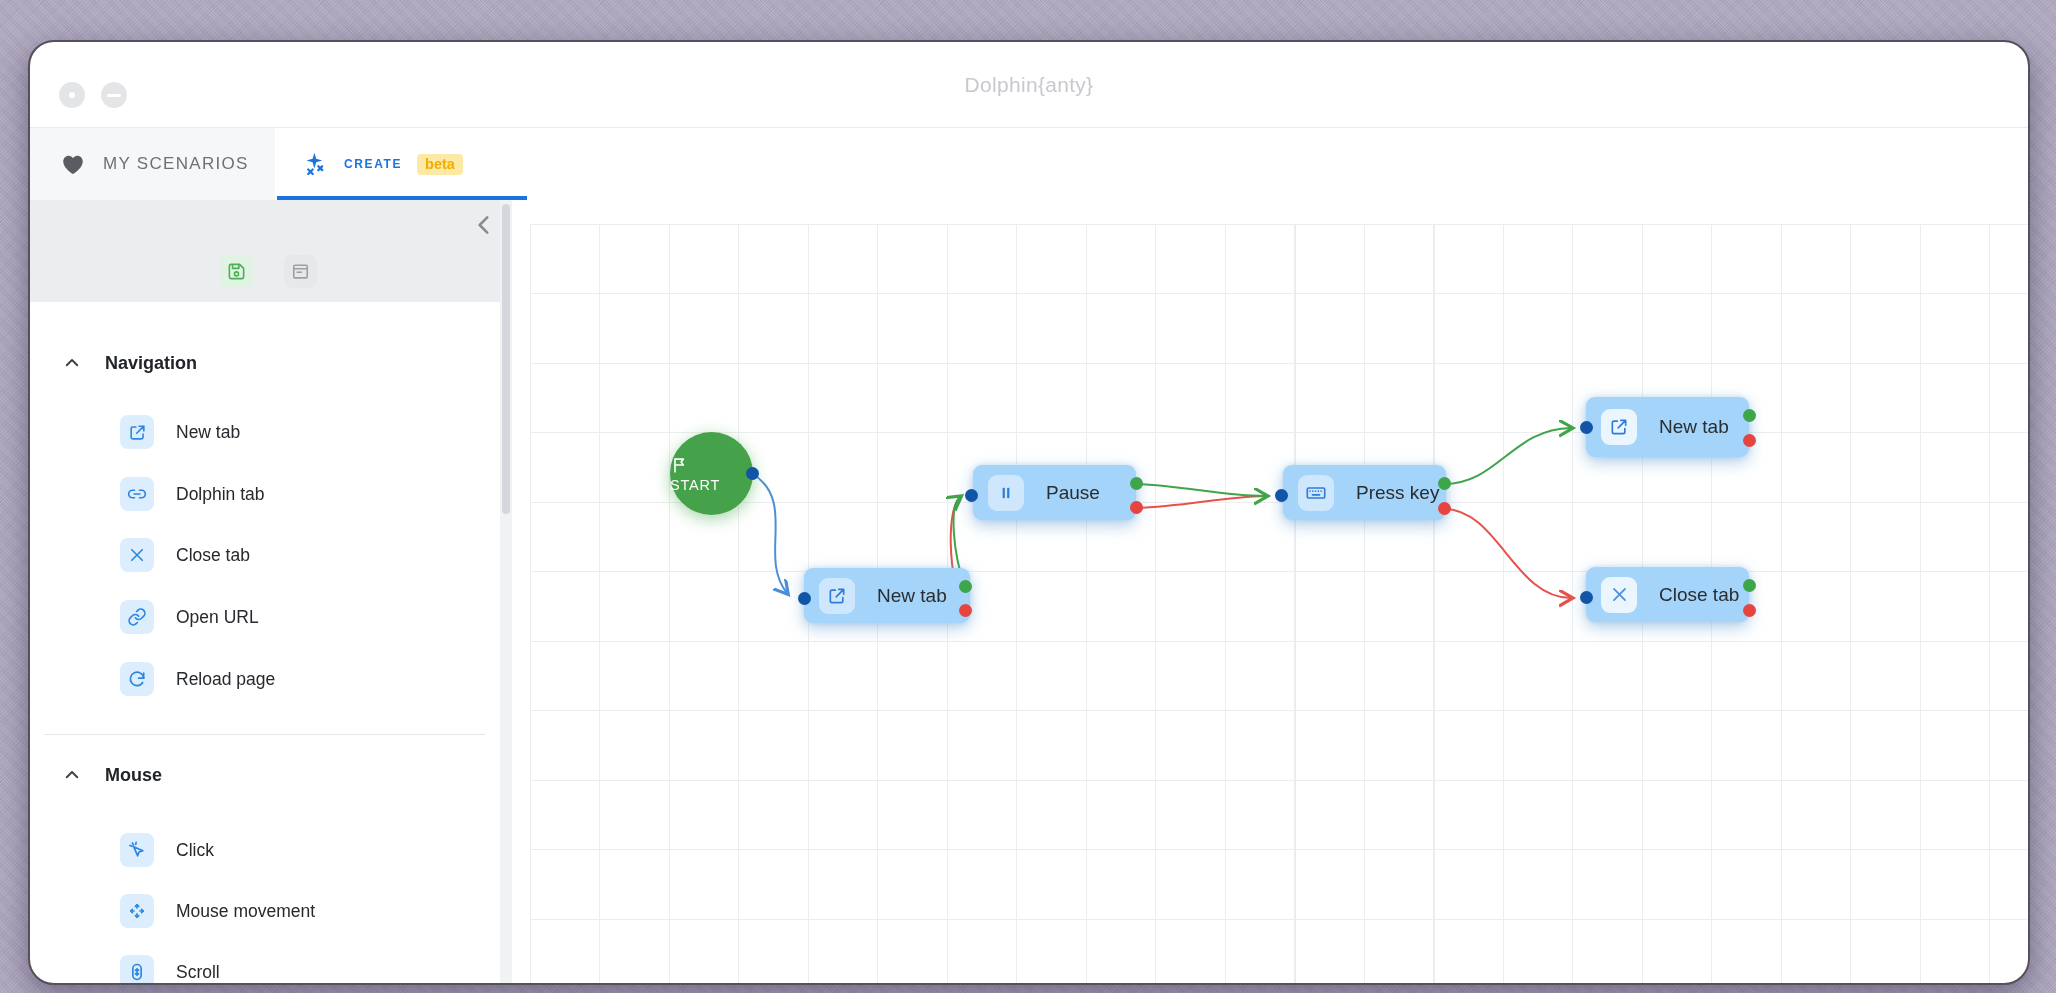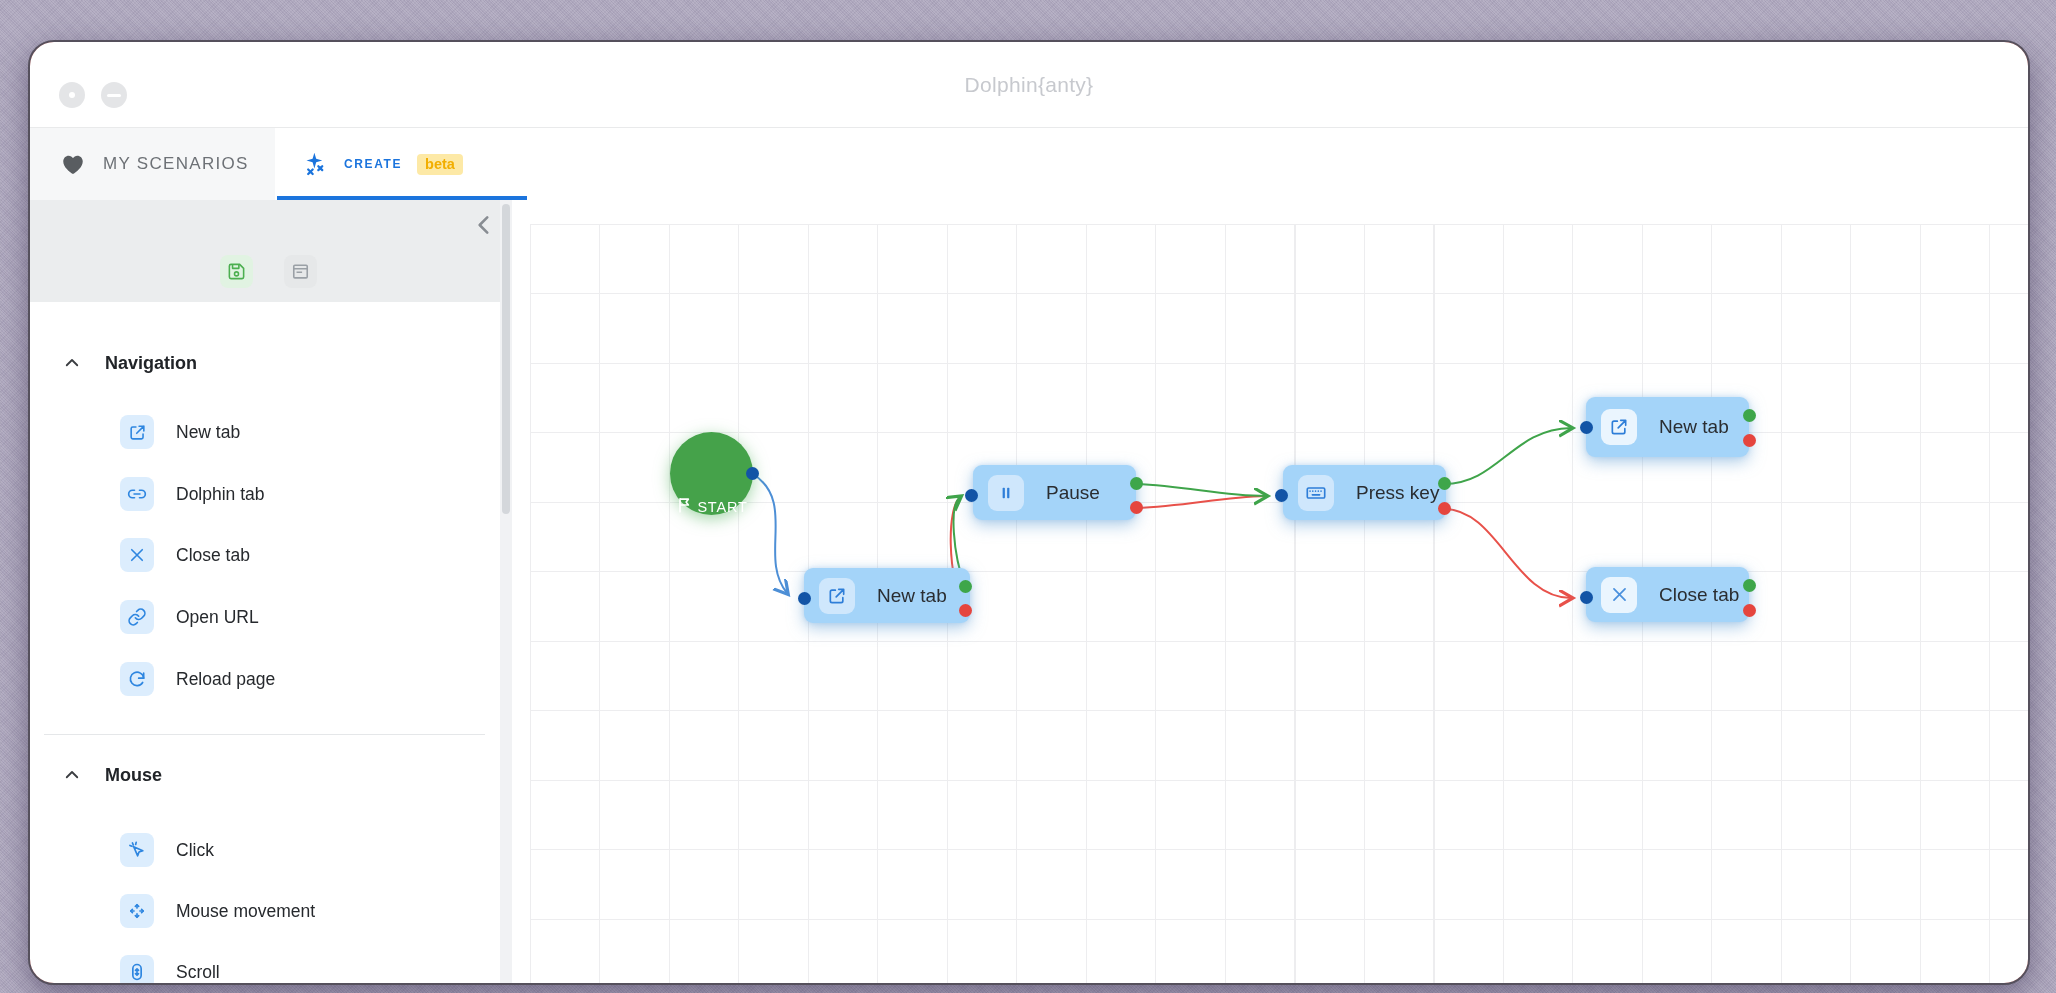--- a/index.html
+++ b/index.html
@@ -84,21 +84,21 @@
   .node { position:absolute; height:55px; border-radius:9px; background:#a4d4f9;
     box-shadow:0 5px 16px rgba(110,165,215,.55), 0 0 5px rgba(135,185,235,.35);
     display:flex; align-items:center; cursor:grab; }
   .node .nicon { width:36px; height:36px; border-radius:9px; margin-left:15px;
     display:flex; align-items:center; justify-content:center; background:#cfe7fc; }
   .node .nicon.bright { background:#eaf5fe; }
   .node .nlabel { font-size:19px; color:#2a2d31; margin-left:22px; }
   .start-node { position:absolute; left:158px; top:232px; width:83px; height:83px;
     border-radius:50%; background:#45a24a; cursor:grab;
     box-shadow:0 4px 16px rgba(90,180,100,.55);
-    display:flex; align-items:flex-end; justify-content:center; gap:2px; }
+    display:flex; flex-direction:column; align-items:flex-start; justify-content:center; gap:2px; }
   .start-node .slabel { color:#fff; font-size:14.5px; letter-spacing:.8px; }
   .port { position:absolute; width:13px; height:13px; border-radius:50%; cursor:crosshair; }
   .port.blue { background:#1254a6; }
   .port.green { background:#3ea64a; }
   .port.red { background:#e5453e; }
   svg.ic { display:block; }
 </style>
 </head>
 <body>
 

